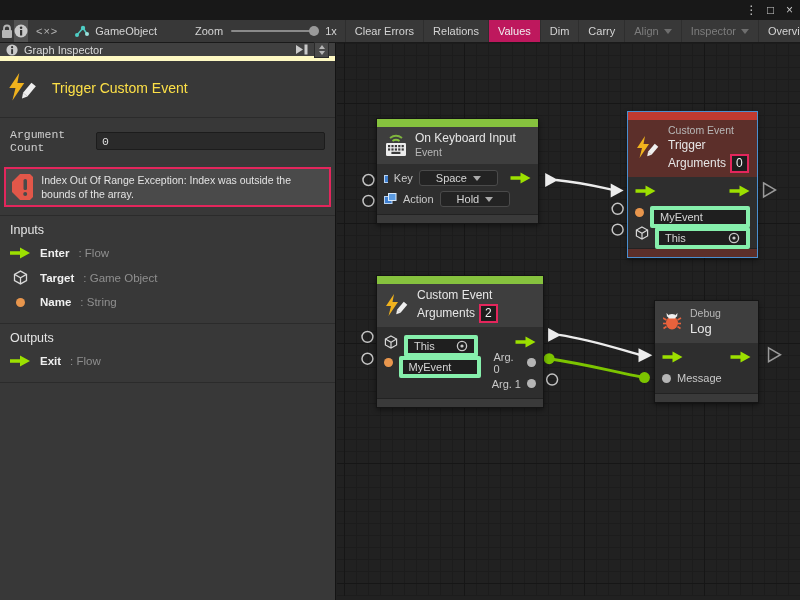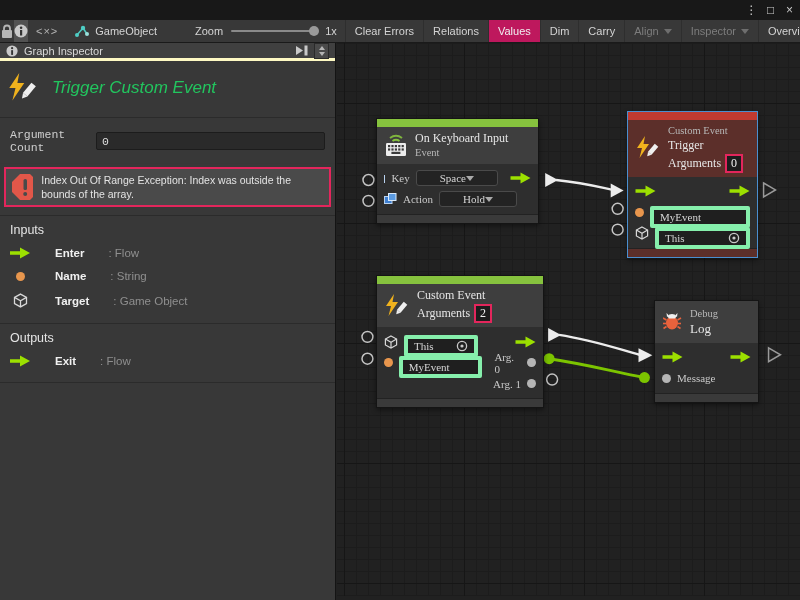--- a/index.html
+++ b/index.html
@@ -23,69 +23,69 @@
   .tbtn-text.active { background:#be185d; color:#f0f0f0; }
   .tbtn-text.disabled { color:#7d7d7d; }
   .code-glyph { color:#b5b5b5; font-size:11px; letter-spacing:1px; }
   .zoom-track { position:relative; width:86px; height:2px; background:#8a8a8a; border-radius:1px; }
   .zoom-knob { position:absolute; right:-2px; top:-4px; width:10px; height:10px; border-radius:50%; background:#9a9a9a; }
   .caret { width:0; height:0; border-left:4px solid transparent; border-right:4px solid transparent; border-top:5px solid #aaa; }
   .disabled .caret { border-top-color:#6e6e6e; }
 
   
   .inspector { position:absolute; left:0; top:43px; width:336px; height:557px; background:#383838; border-right:1px solid #141414; }
-  .insp-header { height:18px; background:#404040; border-bottom:3px solid #fef9c3; display:flex; align-items:center; gap:6px; padding:0 6px; font-size:11px; color:#d8d8d8; }
+  .insp-header { height:18px; background:#404040; border-bottom:5px solid #fef9c3; display:flex; align-items:center; gap:6px; padding:0 6px; font-size:11px; color:#d8d8d8; }
   .insp-header .grow { flex:1; }
   .spinner { width:15px; height:16px; background:#4a4a4a; border:1px solid #2a2a2a; display:flex; flex-direction:column; align-items:center; justify-content:center; gap:2px; }
   .spin-up { width:0;height:0;border-left:3.5px solid transparent;border-right:3.5px solid transparent;border-bottom:4px solid #b5b5b5; }
   .spin-dn { width:0;height:0;border-left:3.5px solid transparent;border-right:3.5px solid transparent;border-top:4px solid #b5b5b5; }
   .insp-title { display:flex; align-items:center; gap:14px; padding:12px 8px 14px 8px; border-bottom:1px solid #2b2b2b; }
-  .insp-title .t { font-size:17px; color:#22c55e;font-style:italic; }
+  .insp-title .t { font-size:14px; color:#fde047; }
   .arg-row { display:flex; align-items:center; padding:10px 10px 9px 10px; border-bottom:1px solid #2b2b2b0f;font-family:Liberation Mono, monospace; }
   .arg-row label { width:78px; font-size:11.5px; color:#cecece; }
   .arg-row input { flex:1; margin-left:8px; height:18px; background:#2a2a2a; border:1px solid #1c1c1c; border-radius:2px; color:#dfdfdf; font-size:11.5px; padding:0 5px; font-family:inherit; }
   .error-box { margin:3px 4px 8px 4px; border:2px solid #e3265c; background:#4a4a4a; display:flex; align-items:center; gap:8px; padding:4px 6px; }
   .error-box .msg { font-size:10.5px; line-height:1.35; color:#e3e3e3; }
   .insp-section { padding:7px 10px 4px 10px; border-top:1px solid #2b2b2b; }
   .insp-section h3 { font-size:12.5px; font-weight:normal; color:#e5e5e5; margin-bottom:10px; }
-  .port-row { display:flex; align-items:center; gap:24px; margin-bottom:11px; font-size:11.5px; }
+  .port-row { display:flex; align-items:center; gap:9px; margin-bottom:11px; font-size:11.5px; }
   .port-row .pname { color:#f0f0f0; font-weight:bold; }
   .port-row .ptype { color:#8f8f8f; }
   .dot { width:9px; height:9px; border-radius:50%; display:inline-block; }
   .dot.orange { background:#e8964d; }
   .dot.gray { background:#b5b5b5; }
 
   
   .graph { position:absolute; left:337px; top:43px; width:463px; height:553px; background-color:#212121;
     background-image:
       linear-gradient(#161616 1px, transparent 1px),
       linear-gradient(90deg,#161616 1px, transparent 1px),
       linear-gradient(#1c1c1c 1px, transparent 1px),
       linear-gradient(90deg,#1c1c1c 1px, transparent 1px);
     background-size:120px 120px,120px 120px,12px 12px,12px 12px;
-    background-position:7px 60px,7px 60px,7px 0px,7px 0px;font-family:Liberation Serif, serif; }
+    background-position:7px 60px,7px 60px,7px 0px,7px 0px; }
   .wires { position:absolute; left:0; top:0; width:100%; height:100%; }
 
   .node { position:absolute; border:1px solid #141414; box-shadow:0 2px 5px rgba(0,0,0,.45); font-size:11px; }
   .node.selected { border:1px solid #4a8fd0; }
   .strip { height:8px; }
   .strip.green { background:#86c23e; }
   .strip.red { background:#c03a30; }
   .nhead { background:#3e3e3e; display:flex; align-items:center; gap:8px; padding:4px 8px; }
   .nhead.red { background:#5c2f2a; }
   .nfoot { height:9px; background:#3a3a3a; border-top:1px solid #222; }
   .nfoot.red { background:#5c2f2a; }
   .nbody { background:#2e2e2e; padding:4px 0; }
   .ntitle { font-size:12px; color:#e6e6e6; line-height:1.25; }
   .nsub { font-size:10.5px; color:#b8b8b8; line-height:1.3; }
   .prow { display:flex; align-items:center; gap:6px; height:21px; padding:0 7px; }
   .prow .grow { flex:1; }
   .flow-arrow { width:21px; height:12px; flex:none; }
   .nfield { background:#1f1f1f; border:4px solid #86efac; border-radius:2px; color:#d6d6d6; padding:1px 6px; font-size:11px; display:flex; align-items:center; gap:6px;margin-top:9px; }
-  .ndrop { background:#232323; border:1px solid #4a4a4a; border-radius:3px; color:#d6d6d6; padding:1px 23px; font-size:11px; display:flex; align-items:center; }
+  .ndrop { background:#232323; border:1px solid #4a4a4a; border-radius:3px; color:#d6d6d6; padding:1px 16px; font-size:11px; display:flex; align-items:center; gap:6px; }
   .argbox { background:#1d1d1d; border:2px solid #e3265c; color:#f0f0f0; font-size:12px; line-height:15px; padding:0 4px; }
   .arglabel { color:#c9c9c9; font-size:11px; }
   .hline { display:flex; align-items:center; gap:4px;justify-content:space-between; }
 </style>
 </head>
 <body>
 
 <svg width="0" height="0" style="position:absolute">
   <defs>
     <g id="i-arrow">
@@ -275,30 +275,30 @@
     <div class="insp-section">
       <h3>Inputs</h3>
       <div class="port-row">
         <svg class="flow-arrow" width="20" height="12">
             <use href="#i-arrow"></use>
           </svg>
         <span class="pname">Enter</span>
         <span class="ptype">: Flow</span>
       </div>
       <div class="port-row">
+        <svg width="15" height="15" viewBox="0 0 14 14" style="margin:0 3px;">
+            <use href="#i-cube"></use>
+          </svg>
+        <span class="pname">Target</span>
+        <span class="ptype">: Game Object</span>
+      </div>
+      <div class="port-row">
         <span class="dot orange" style="margin:0 6px;"></span>
         <span class="pname">Name</span>
         <span class="ptype">: String</span>
-      </div>
-      <div class="port-row">
-        <svg width="15" height="15" viewBox="0 0 14 14" style="margin:0 3px;">
-            <use href="#i-cube"></use>
-          </svg>
-        <span class="pname">Target</span>
-        <span class="ptype">: Game Object</span>
       </div>
     </div>
 
     <div class="insp-section">
       <h3>Outputs</h3>
       <div class="port-row">
         <svg class="flow-arrow" width="20" height="12">
             <use href="#i-arrow"></use>
           </svg>
         <span class="pname">Exit</span>

